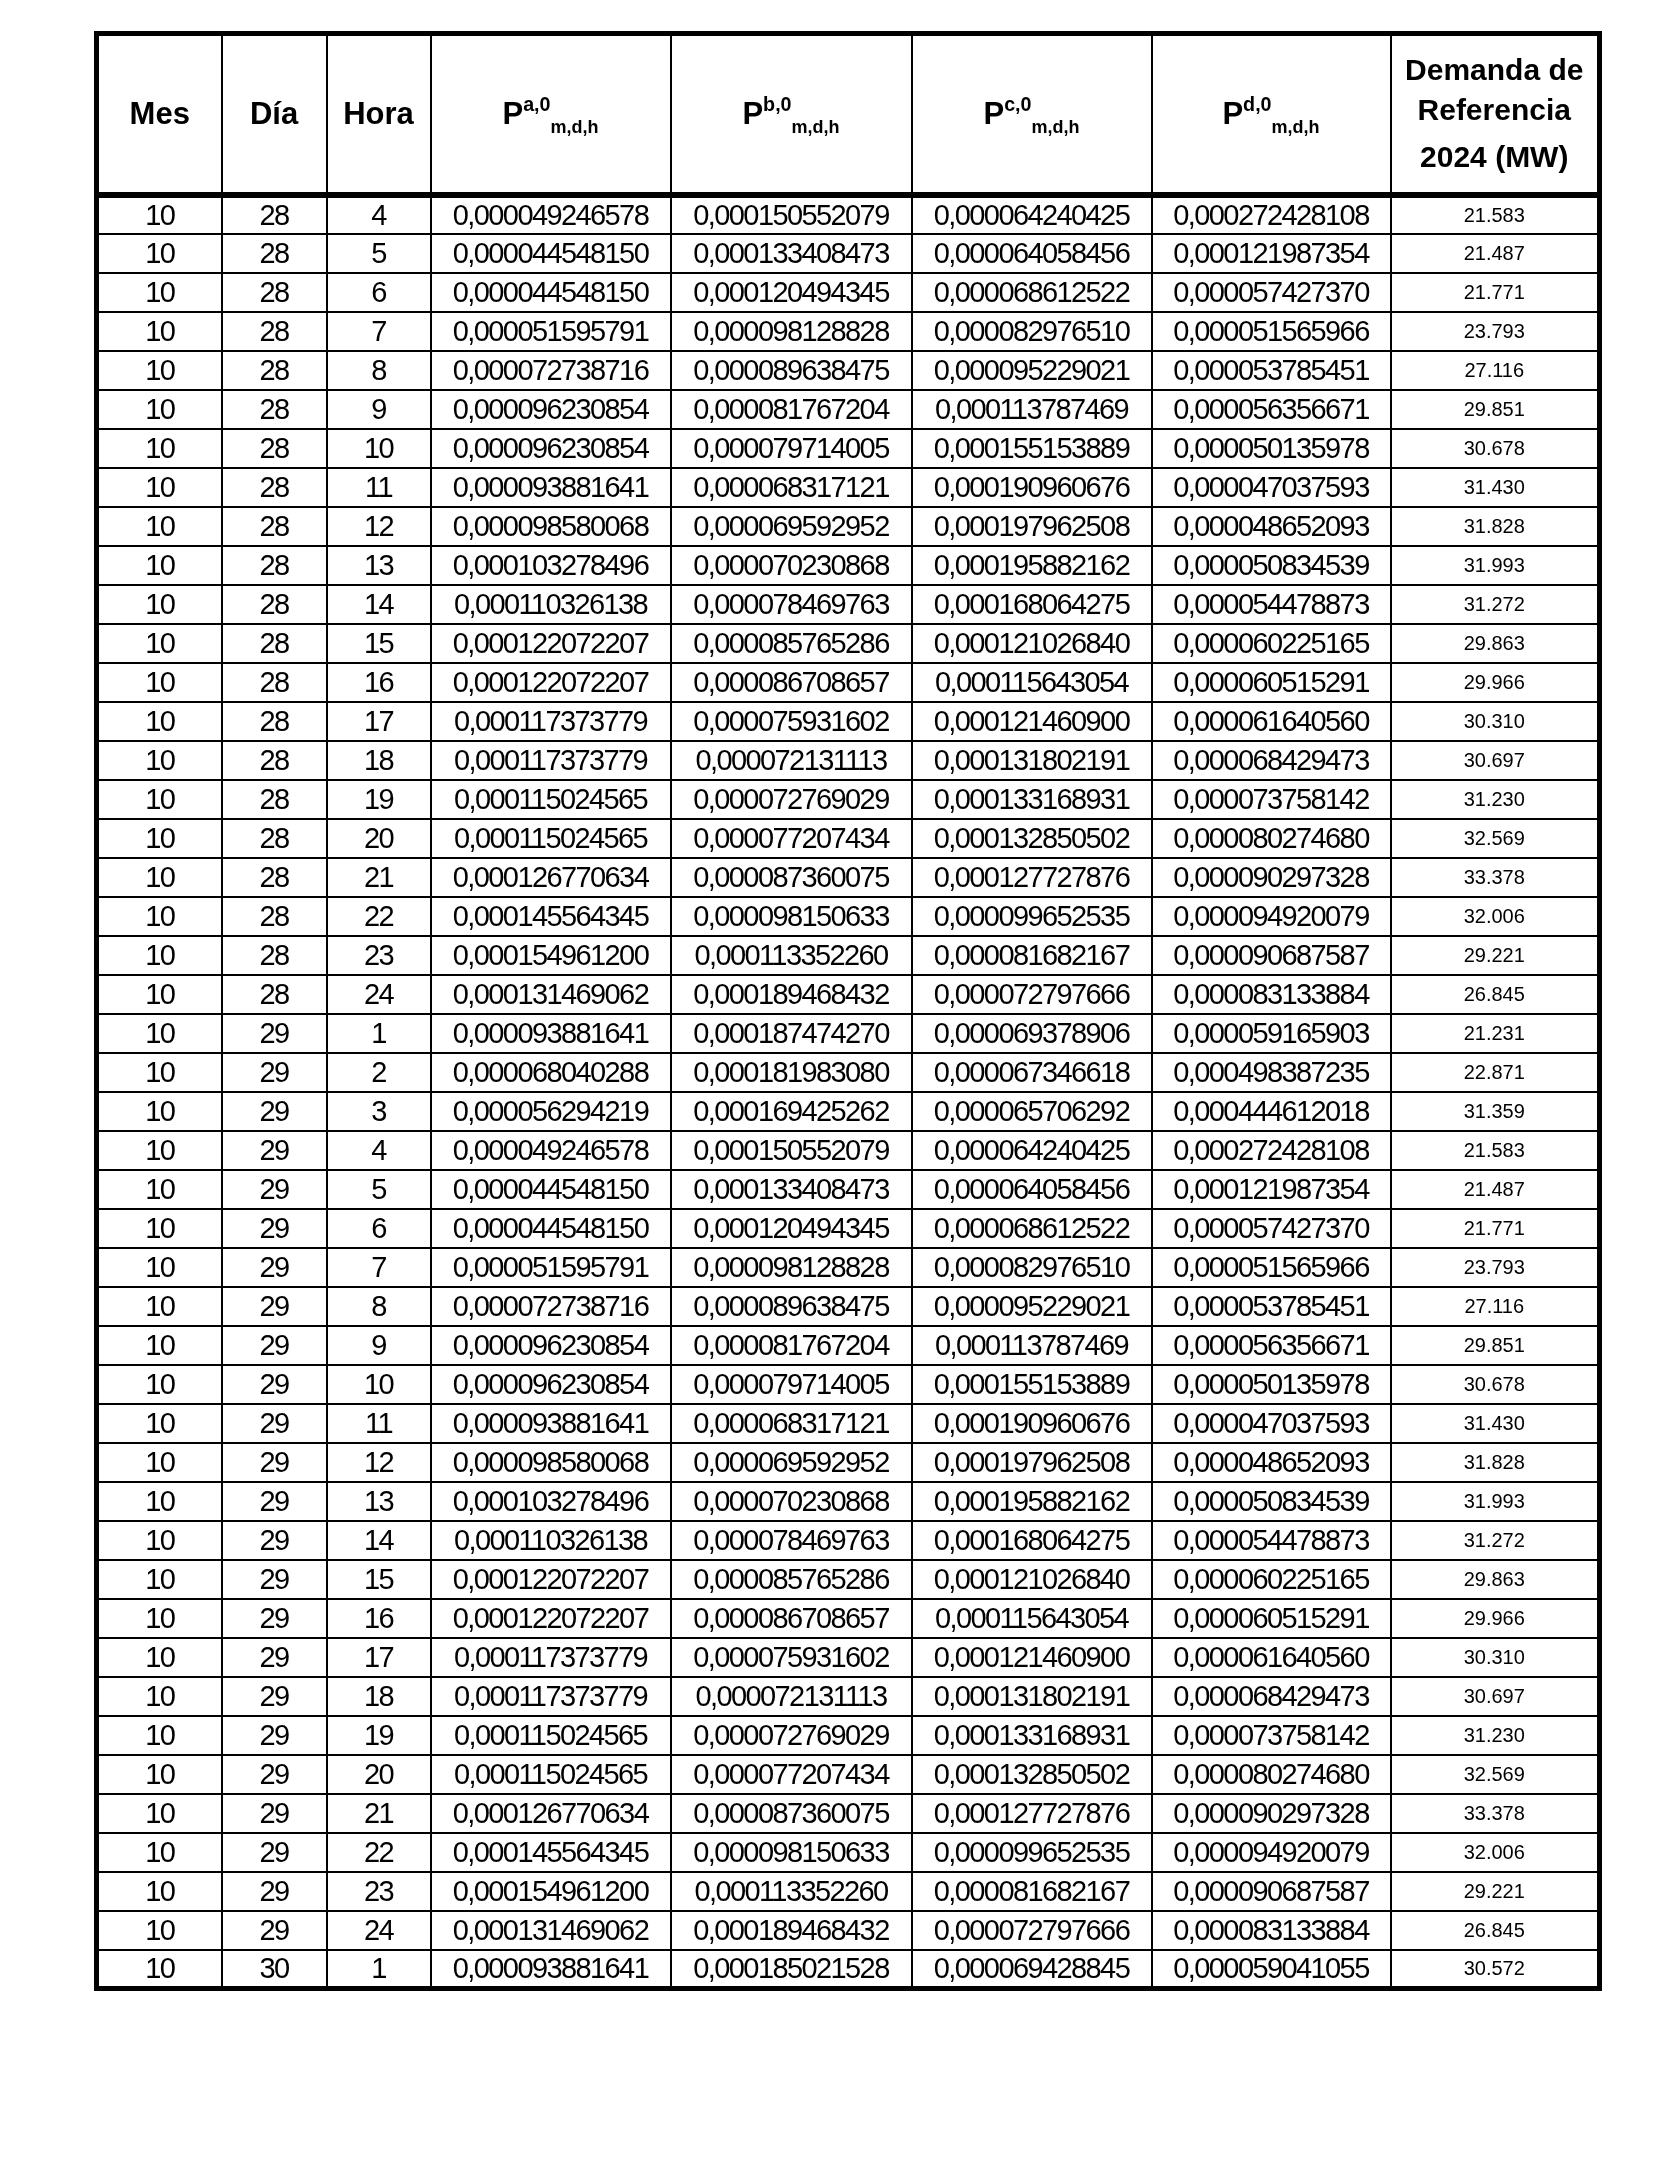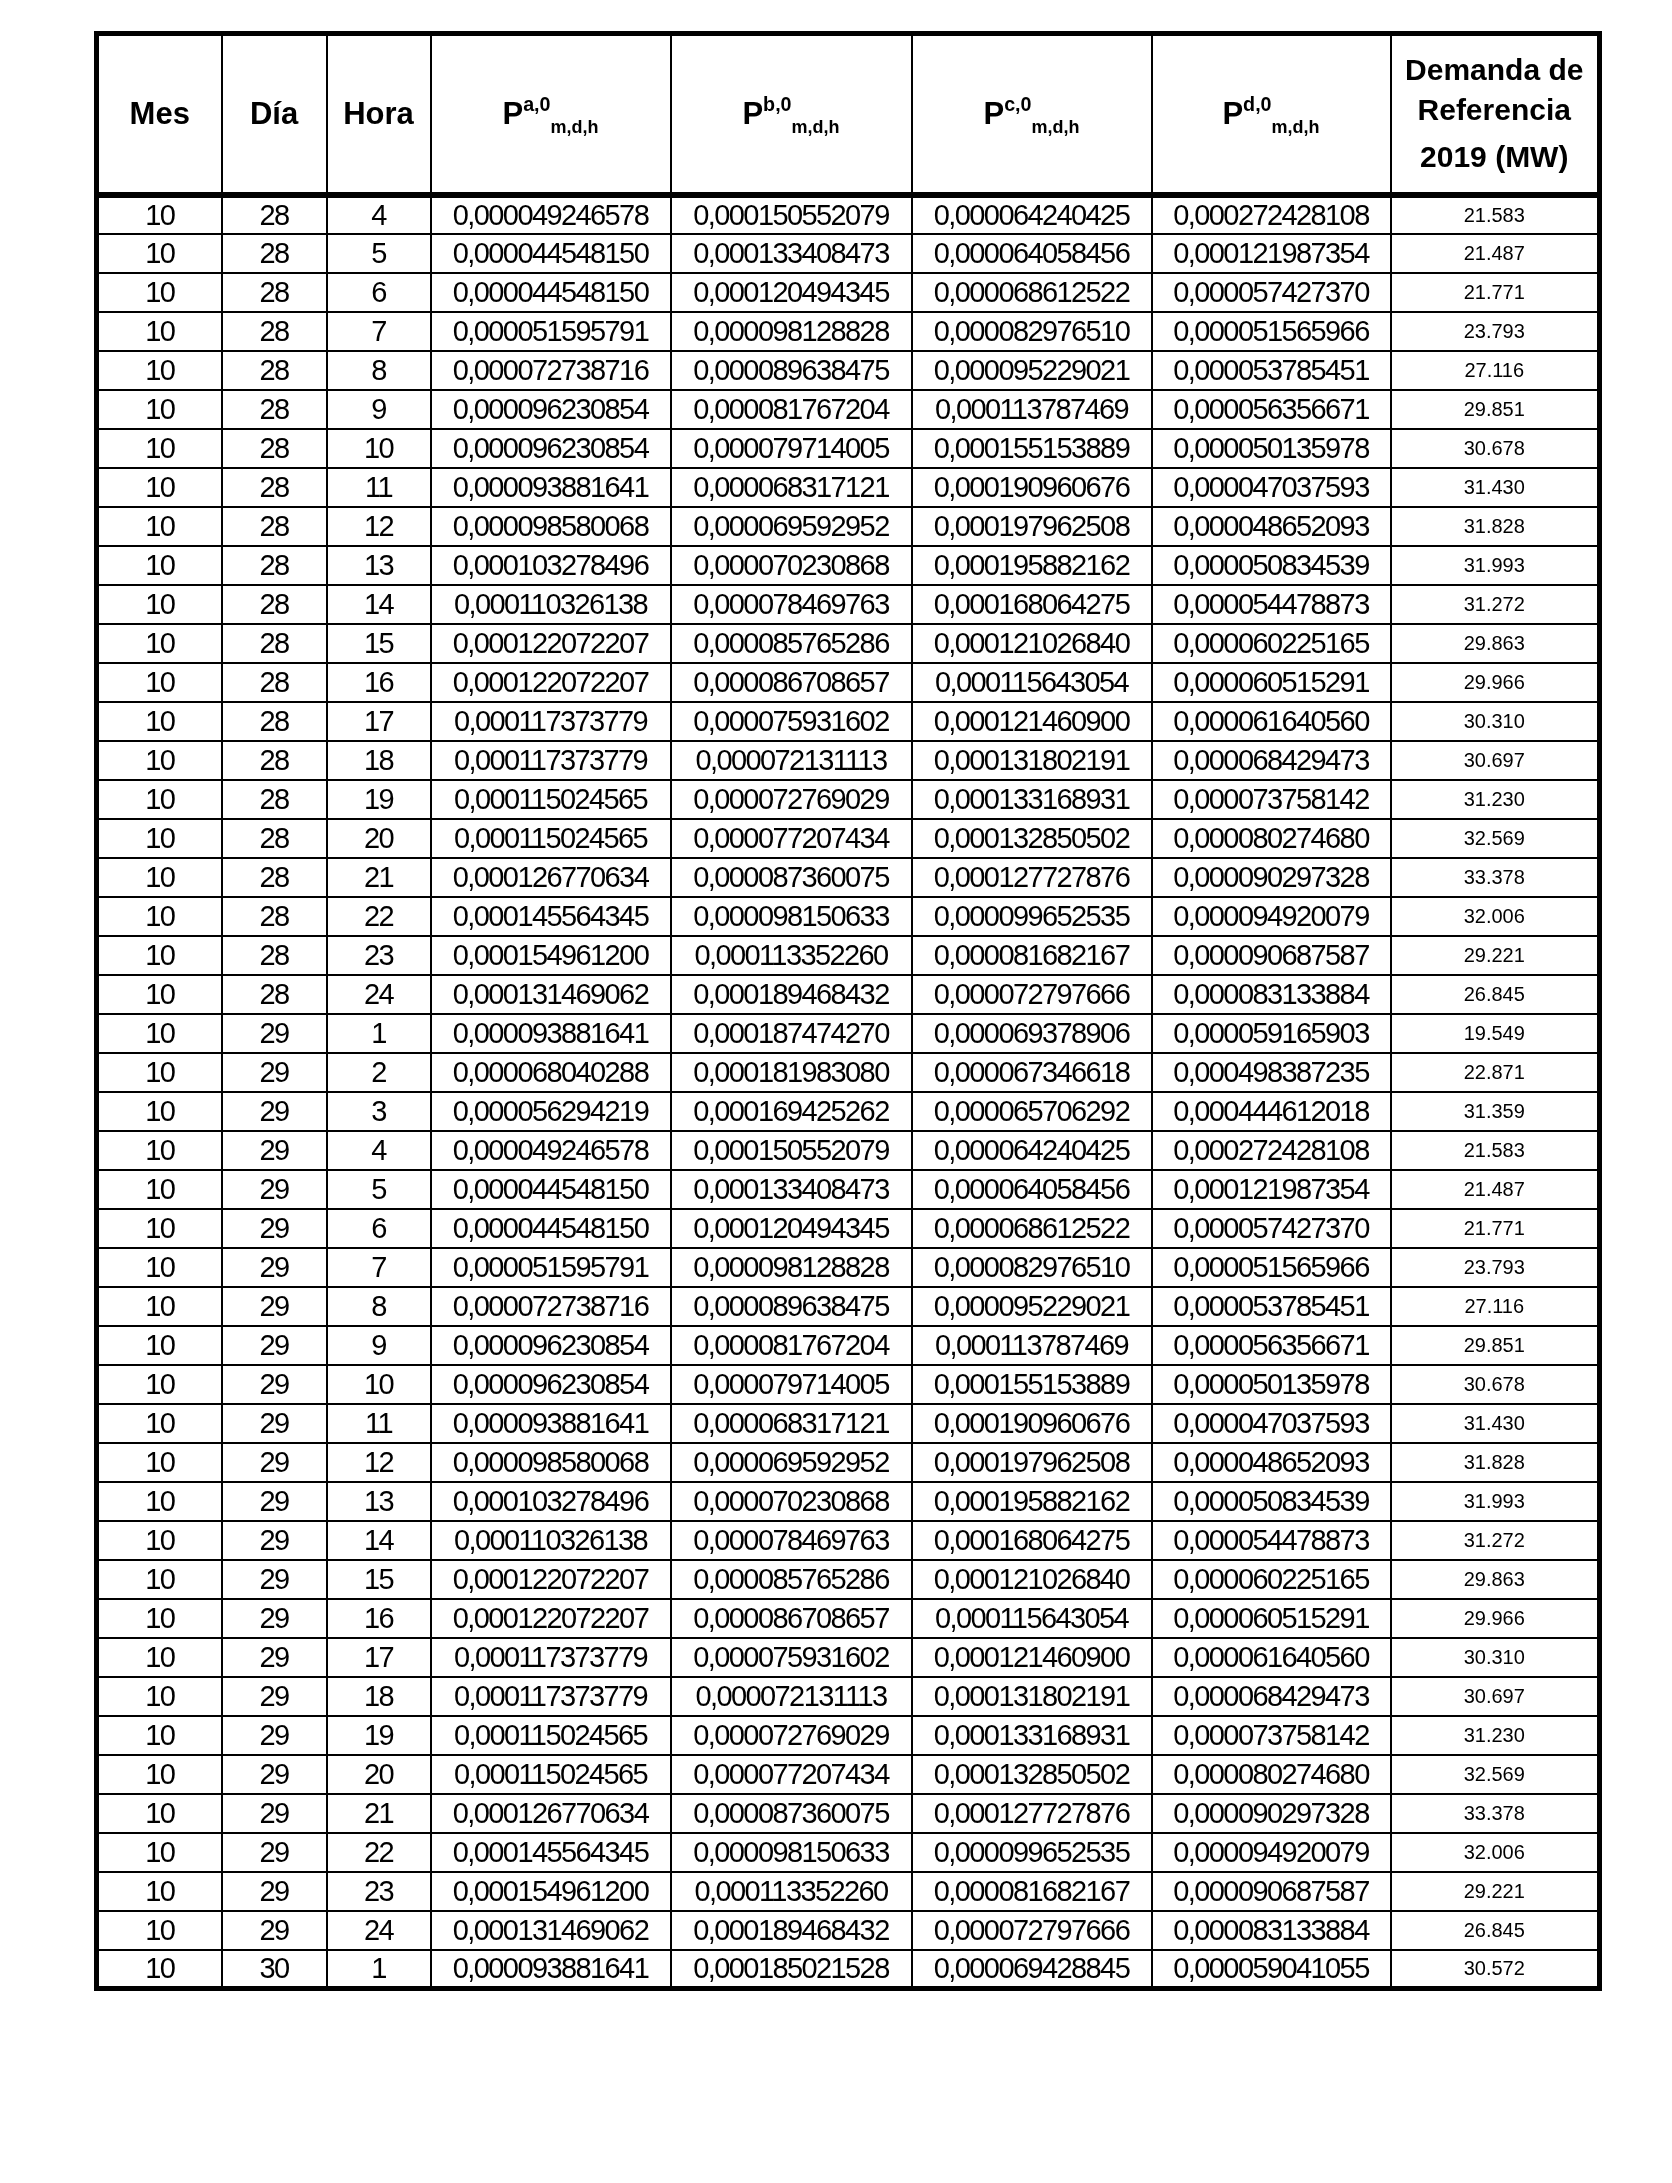--- a/index.html
+++ b/index.html
@@ -84,21 +84,21 @@
         <th>Mes</th>
         <th>Día</th>
         <th>Hora</th>
         <th><span class="pbase">P</span><span class="hsup">a,0</span><span class="hsub">m,d,h</span></th>
         <th><span class="pbase">P</span><span class="hsup">b,0</span><span class="hsub">m,d,h</span></th>
         <th><span class="pbase">P</span><span class="hsup">c,0</span><span class="hsub">m,d,h</span></th>
         <th><span class="pbase">P</span><span class="hsup">d,0</span><span class="hsub">m,d,h</span></th>
         <th>
           <span class="demline">Demanda de</span>
           <span class="demline">Referencia</span>
-          <span class="demline demline-last">2019 (MW)</span>
+          <span class="demline demline-last">2024 (MW)</span>
         </th>
       </tr>
     </thead>
     <tbody>
         <tr>
           <td class="num">10</td>
           <td class="num">28</td>
           <td class="num">4</td>
           <td class="num">0,000049246578</td>
           <td class="num">0,000150552079</td>
@@ -307,21 +307,21 @@
           <td class="dem">26.845</td>
         </tr>
         <tr>
           <td class="num">10</td>
           <td class="num">29</td>
           <td class="num">1</td>
           <td class="num">0,000093881641</td>
           <td class="num">0,000187474270</td>
           <td class="num">0,000069378906</td>
           <td class="num">0,000059165903</td>
-          <td class="dem">19.549</td>
+          <td class="dem">21.231</td>
         </tr>
         <tr>
           <td class="num">10</td>
           <td class="num">29</td>
           <td class="num">2</td>
           <td class="num">0,000068040288</td>
           <td class="num">0,000181983080</td>
           <td class="num">0,000067346618</td>
           <td class="num">0,000498387235</td>
           <td class="dem">22.871</td>

